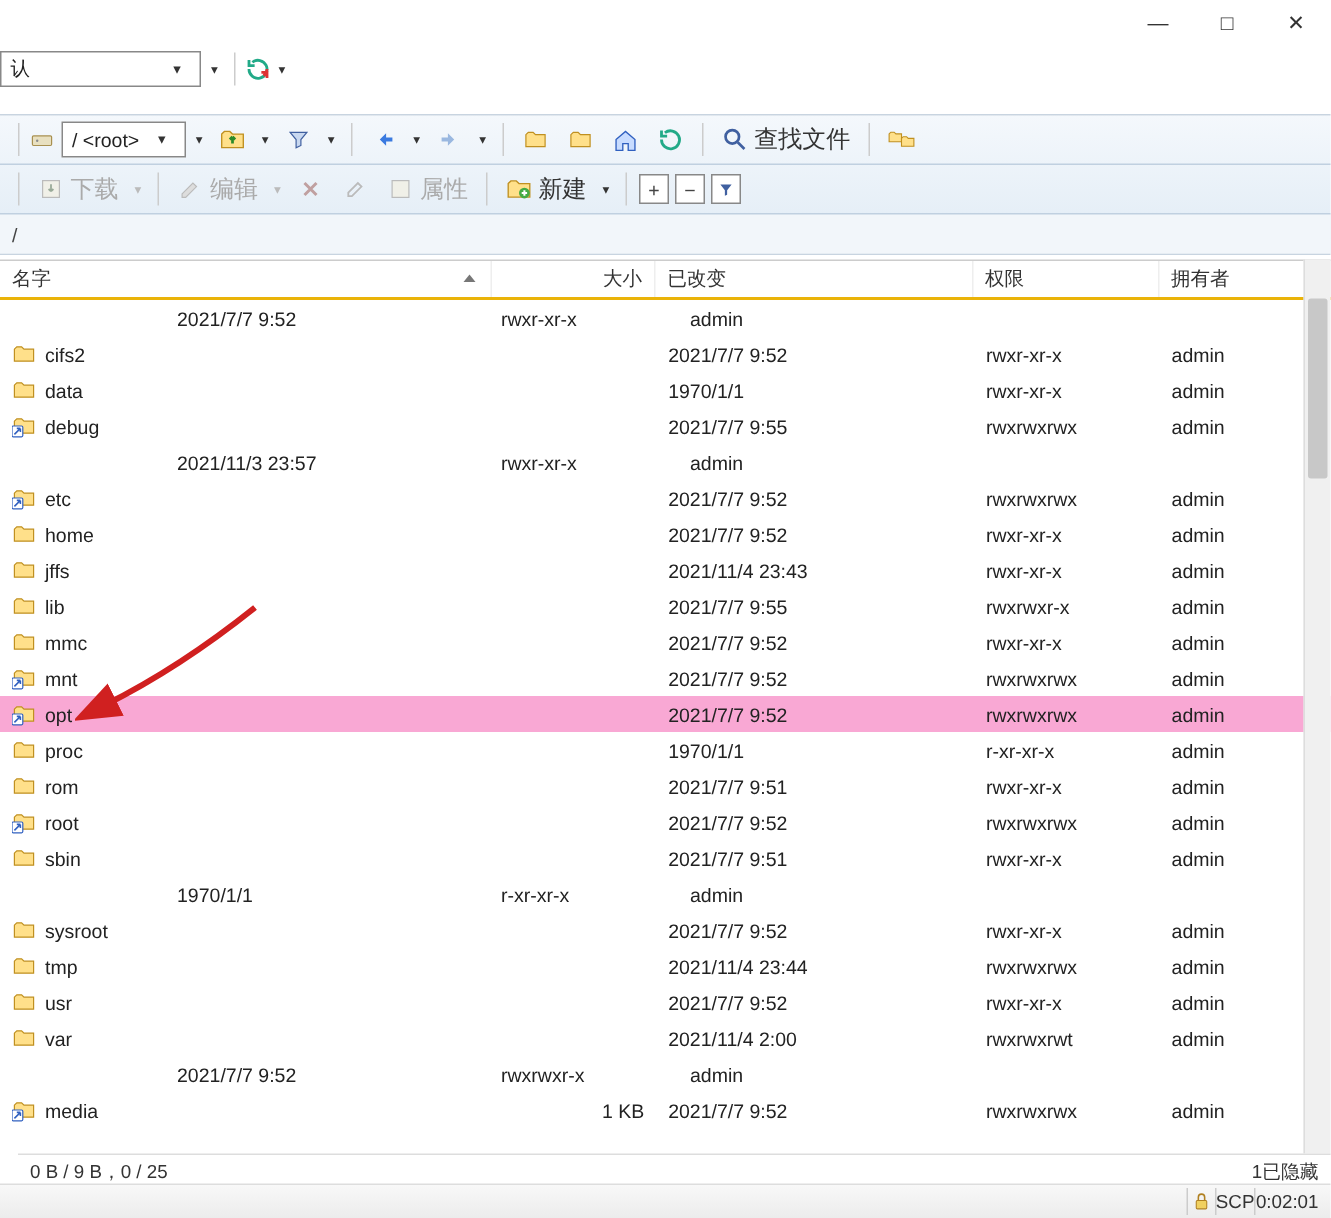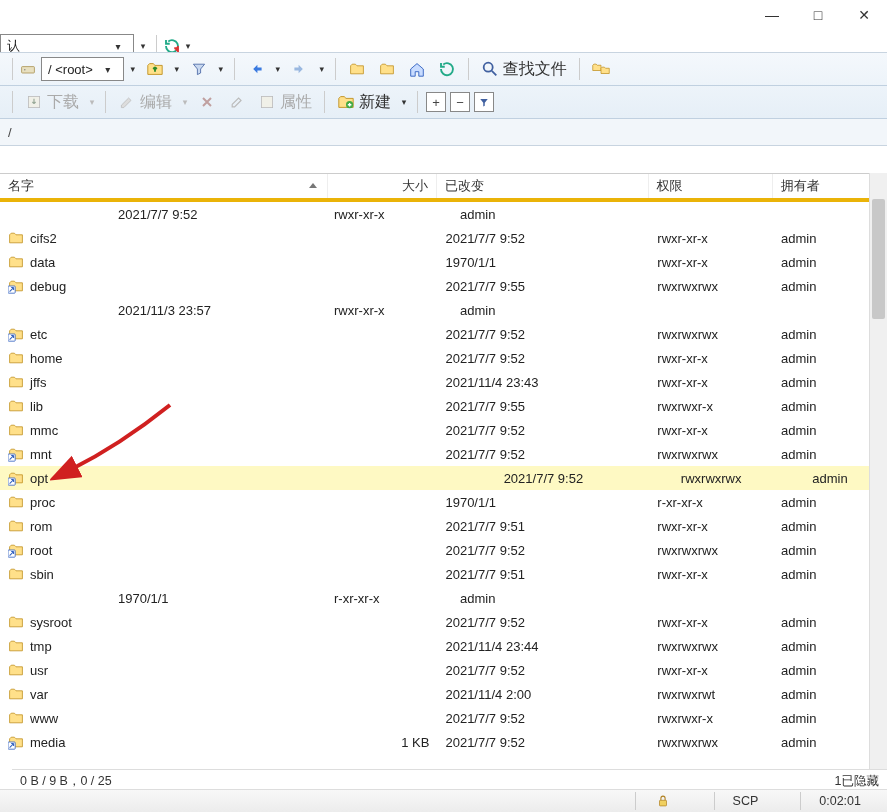--- a/index.html
+++ b/index.html
@@ -63,21 +63,21 @@
   }
   .vdiv {
     width: 1px;
     height: 22px;
     background: #ccc;
     margin: 0 6px;
   }
   
   .tool-area {
     position: absolute;
-    top: 52px;
+    top: 76px;
     left: 0;
     right: 0;
     background: linear-gradient(#f4f8fc, #e0ebf5);
     border-top: 1px solid #c8d4e0;
     border-bottom: 1px solid #c8d4e0;
   }
   .tool-row {
     height: 32px;
     display: flex;
     align-items: center;
@@ -122,21 +122,21 @@
     bottom: 42px;
     left: 0;
     right: 0;
     display: flex;
     flex-direction: column;
     border-top: 1px solid #ccc;
   }
   .headers {
     display: flex;
     height: 24px;
-    border-bottom: 4px solid #eab308;
+    border-bottom: 2px solid #eab308;
     background: #fff;
     font-size: 13px;
     color: #333;
   }
   .hcell {
     border-right: 1px solid #eee;
     display: flex;
     align-items: center;
     padding: 0 8px;
     position: relative;
@@ -161,22 +161,21 @@
     position: relative;
   }
   .row {
     display: flex;
     height: 24px;
     align-items: center;
     font-size: 13px;
     color: #222;
   }
   .row.selected {
-    background: #fef9c3;
-    text-align: center;
+    background: #f9a8d4;
   }
   .row .rc { padding: 0 8px; }
   .rc-name { width: 320px; display: flex; align-items: center; }
   .rc-size { width: 94px; text-align: right; }
   .rc-date { width: 200px; }
   .rc-perm { width: 110px; }
   .rc-owner { width: 100px; }
   .ficon {
     width: 16px;
     height: 16px;
@@ -228,25 +227,24 @@
     background: linear-gradient(#f8f8f8,#ececec);
     display: flex;
     align-items: center;
     justify-content: flex-end;
     padding: 0 8px;
     font-size: 12.5px;
     color: #333;
   }
   .status-seg {
     border-left: 1px solid #ccc;
-    padding: 0 18px;
+    padding: 0 0;
     height: 18px;
     display: flex;
     align-items: center;
-    margin-left: 24px;
   }
   
   .red-arrow {
     position: absolute;
     pointer-events: none;
     z-index: 50;
   }
   
   .boxbtn {
     width: 18px;
@@ -739,28 +737,20 @@
             </svg>
           </span>
           <span>var</span>
         </div>
         <div class="rc rc-size"></div>
         <div class="rc rc-date">2021/11/4 2:00</div>
         <div class="rc rc-perm">rwxrwxrwt</div>
         <div class="rc rc-owner">admin</div>
       </div>
       <div class="row">
-        <div class="rc rc-name">
-          <span class="ficon">
-            <svg viewBox="0 0 20 20" width="16" height="16">
-              <path d="M2 6l2-2h4l2 2h8v10H2z" fill="#ffe08a" stroke="#c09020"></path>
-            </svg>
-          </span>
-          <span>www</span>
-        </div>
         <div class="rc rc-size"></div>
         <div class="rc rc-date">2021/7/7 9:52</div>
         <div class="rc rc-perm">rwxrwxr-x</div>
         <div class="rc rc-owner">admin</div>
       </div>
       <div class="row">
         <div class="rc rc-name">
           <span class="ficon">
             <svg viewBox="0 0 20 20" width="16" height="16">
               <path d="M2 6l2-2h4l2 2h8v10H2z" fill="#ffe08a" stroke="#c09020"></path>

